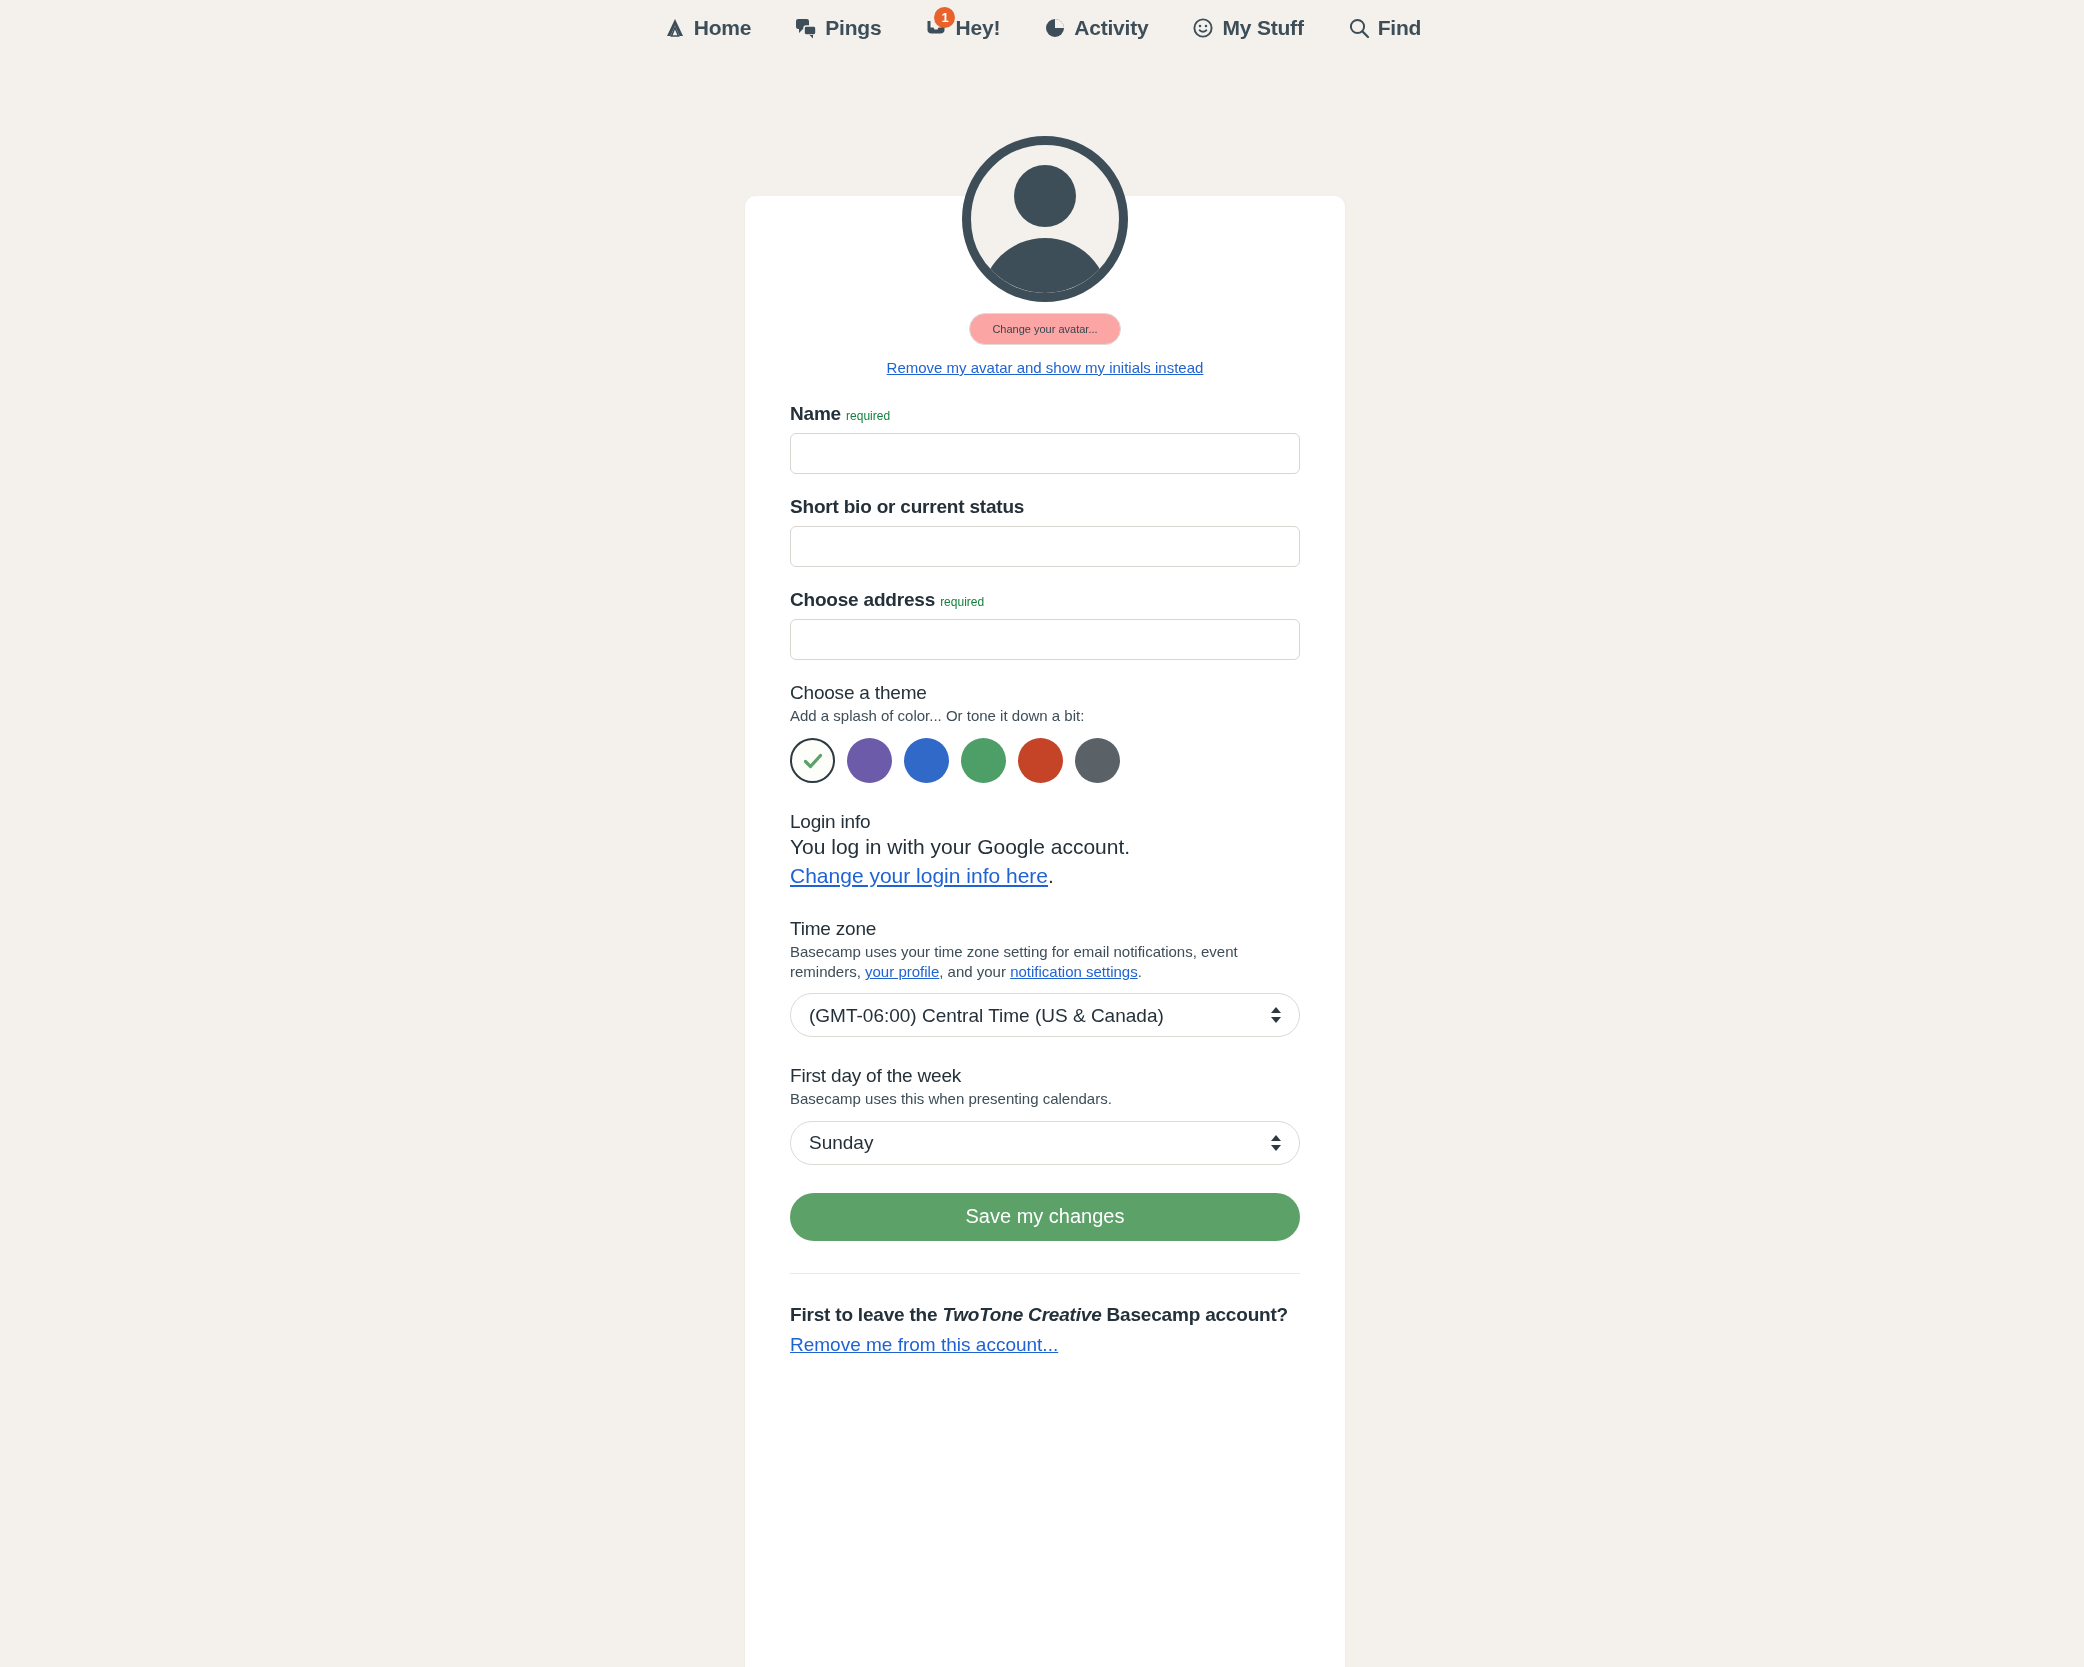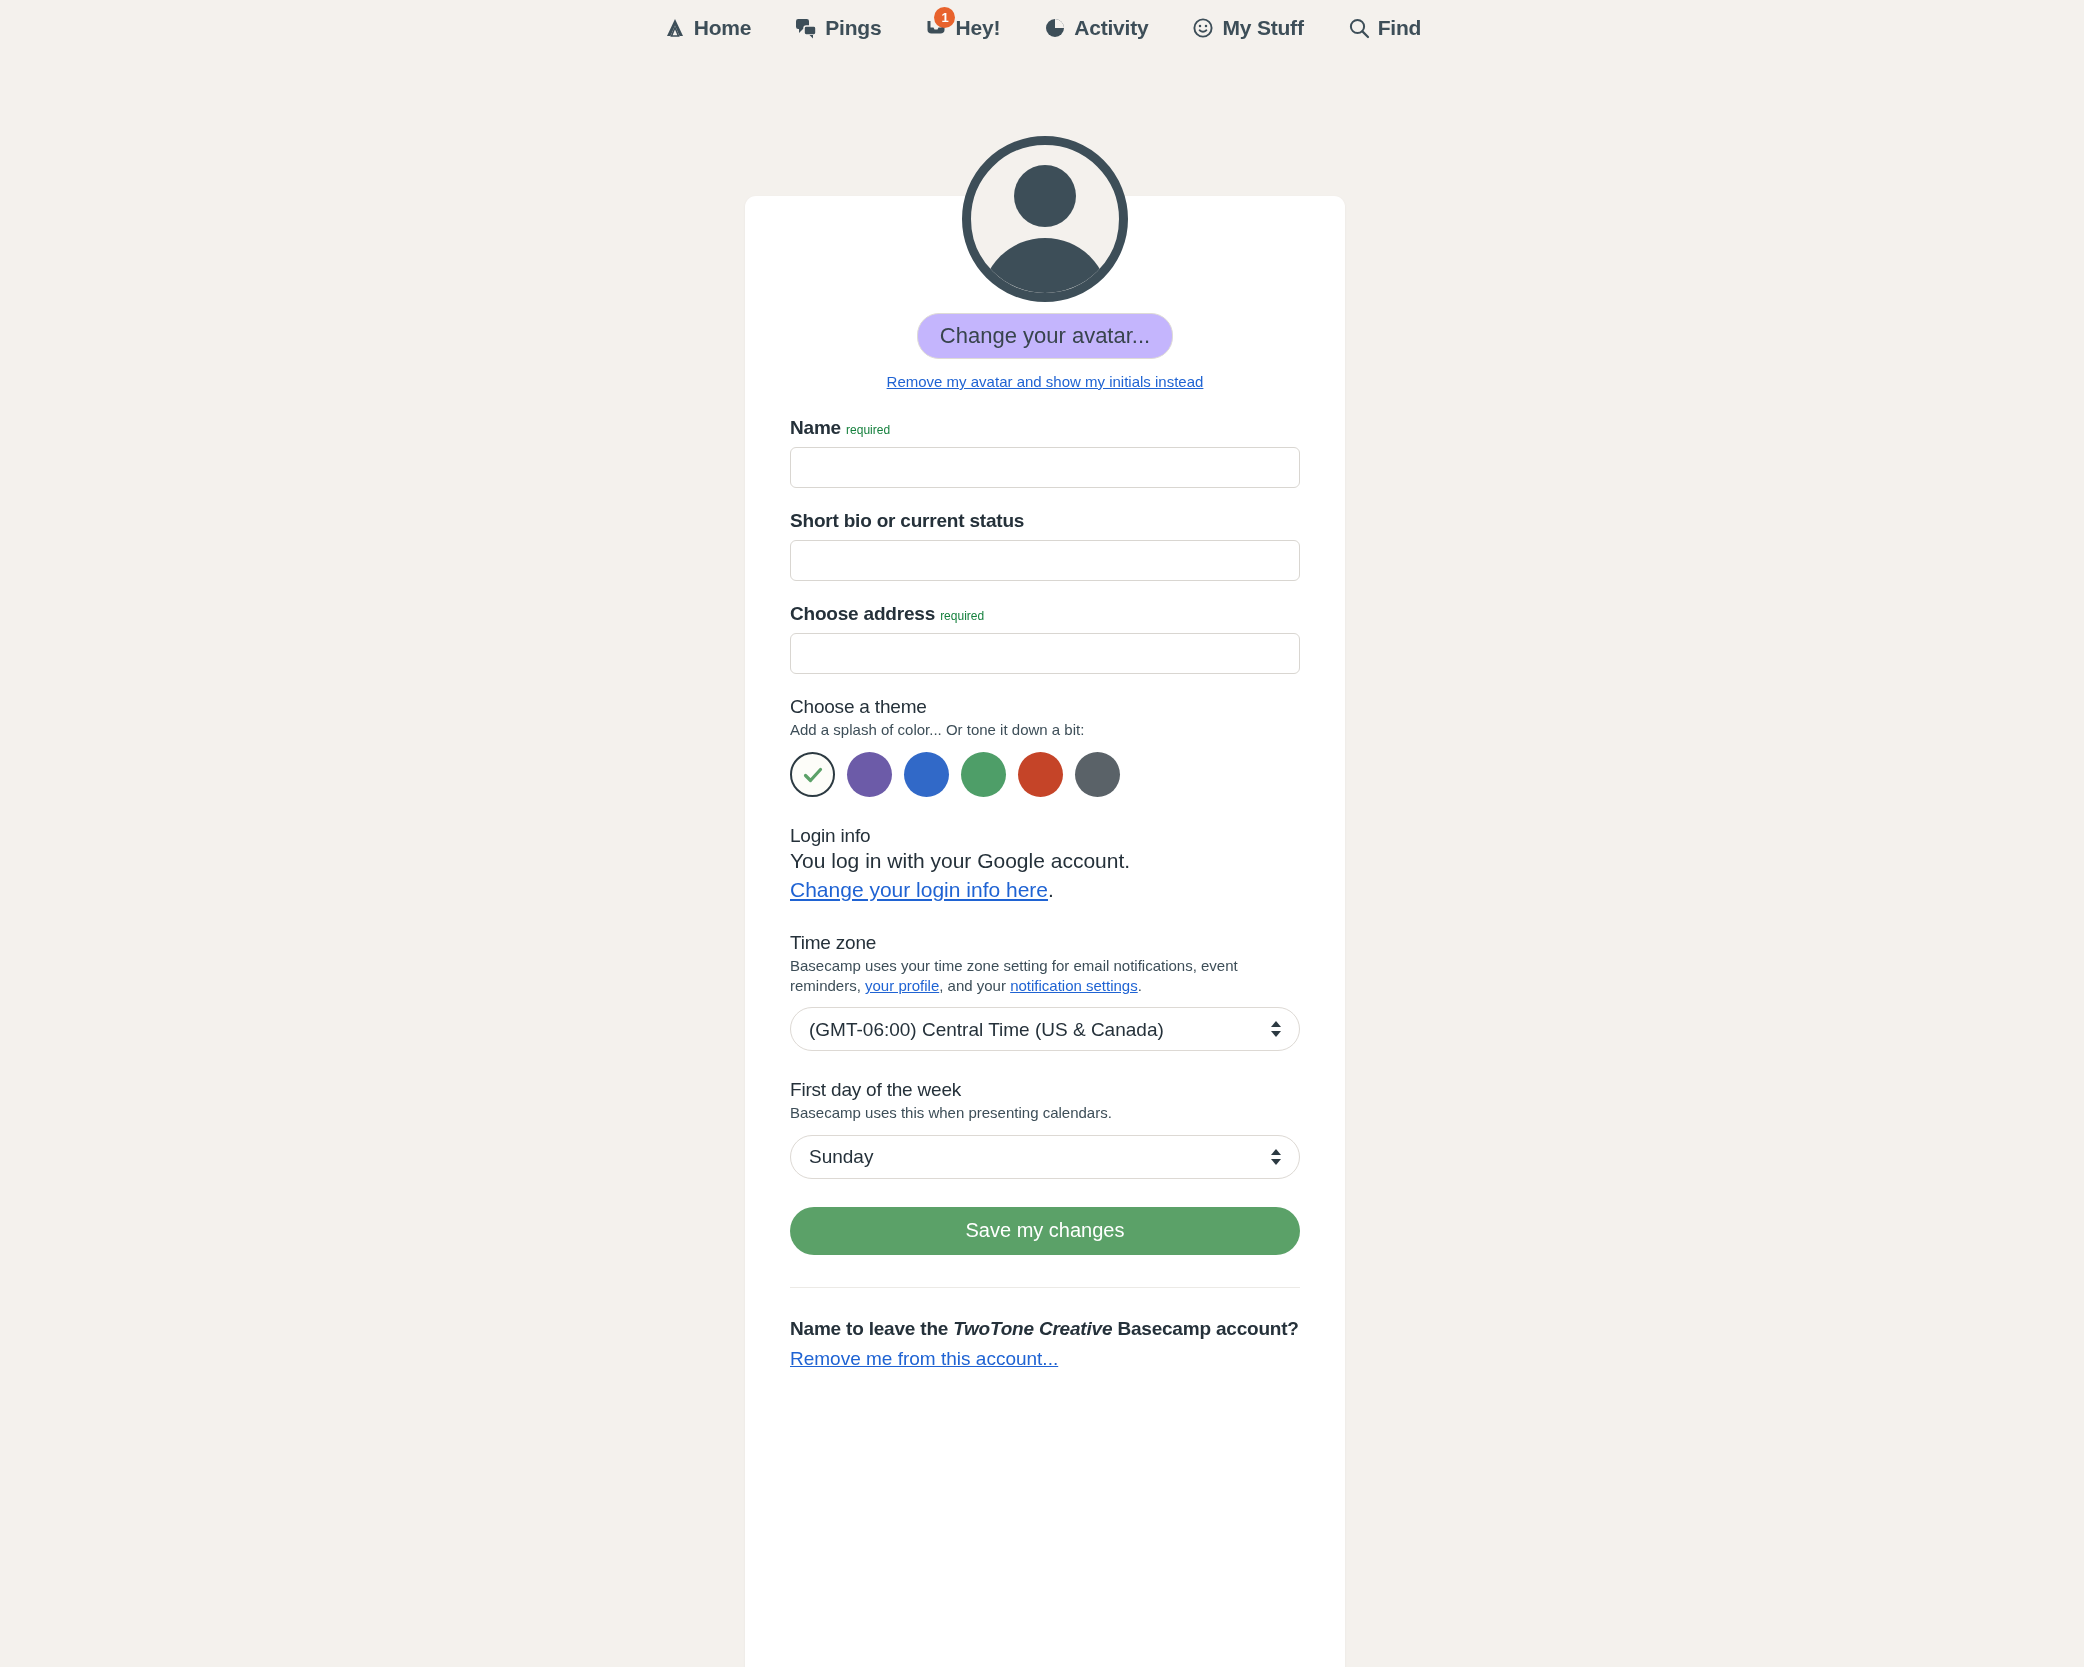--- a/index.html
+++ b/index.html
@@ -118,24 +118,24 @@
     background: #3d4e58;
   }
 
   .avatar-actions {
     padding-top: 117px;
     text-align: center;
   }
   .btn-pill {
     display: inline-block;
     border: 1px solid #dedbd6;
-    background: #c4b5fd;
+    background: #fca5a5;
     border-radius: 22px;
     padding: 9px 22px;
-    font-size: 22px;
+    font-size: 11px;
     color: #38444d;
     cursor: pointer;
     font-family: "Liberation Sans", sans-serif;
   }
   .link {
     color: #1f63d3;
     text-decoration: underline;
     cursor: pointer;
   }
   .avatar-remove-link {
@@ -463,20 +463,20 @@
           <path d="M7 18 L12 12 L2 12 Z" fill="#2c3a42"></path>
         </svg>
       </div>
     </div>
 
     <button class="save-btn">Save my changes</button>
 
     <div class="divider"></div>
 
     <div>
-      <div class="leave-heading"><span>Name to leave the </span><em>TwoTone Creative</em><span> Basecamp account?</span></div>
+      <div class="leave-heading"><span>First to leave the </span><em>TwoTone Creative</em><span> Basecamp account?</span></div>
       <a class="link leave-link">Remove me from this account...</a>
     </div>
 
     <div class="pad-bottom"></div>
 
   </div>
 </div>
 
 </body></html>

